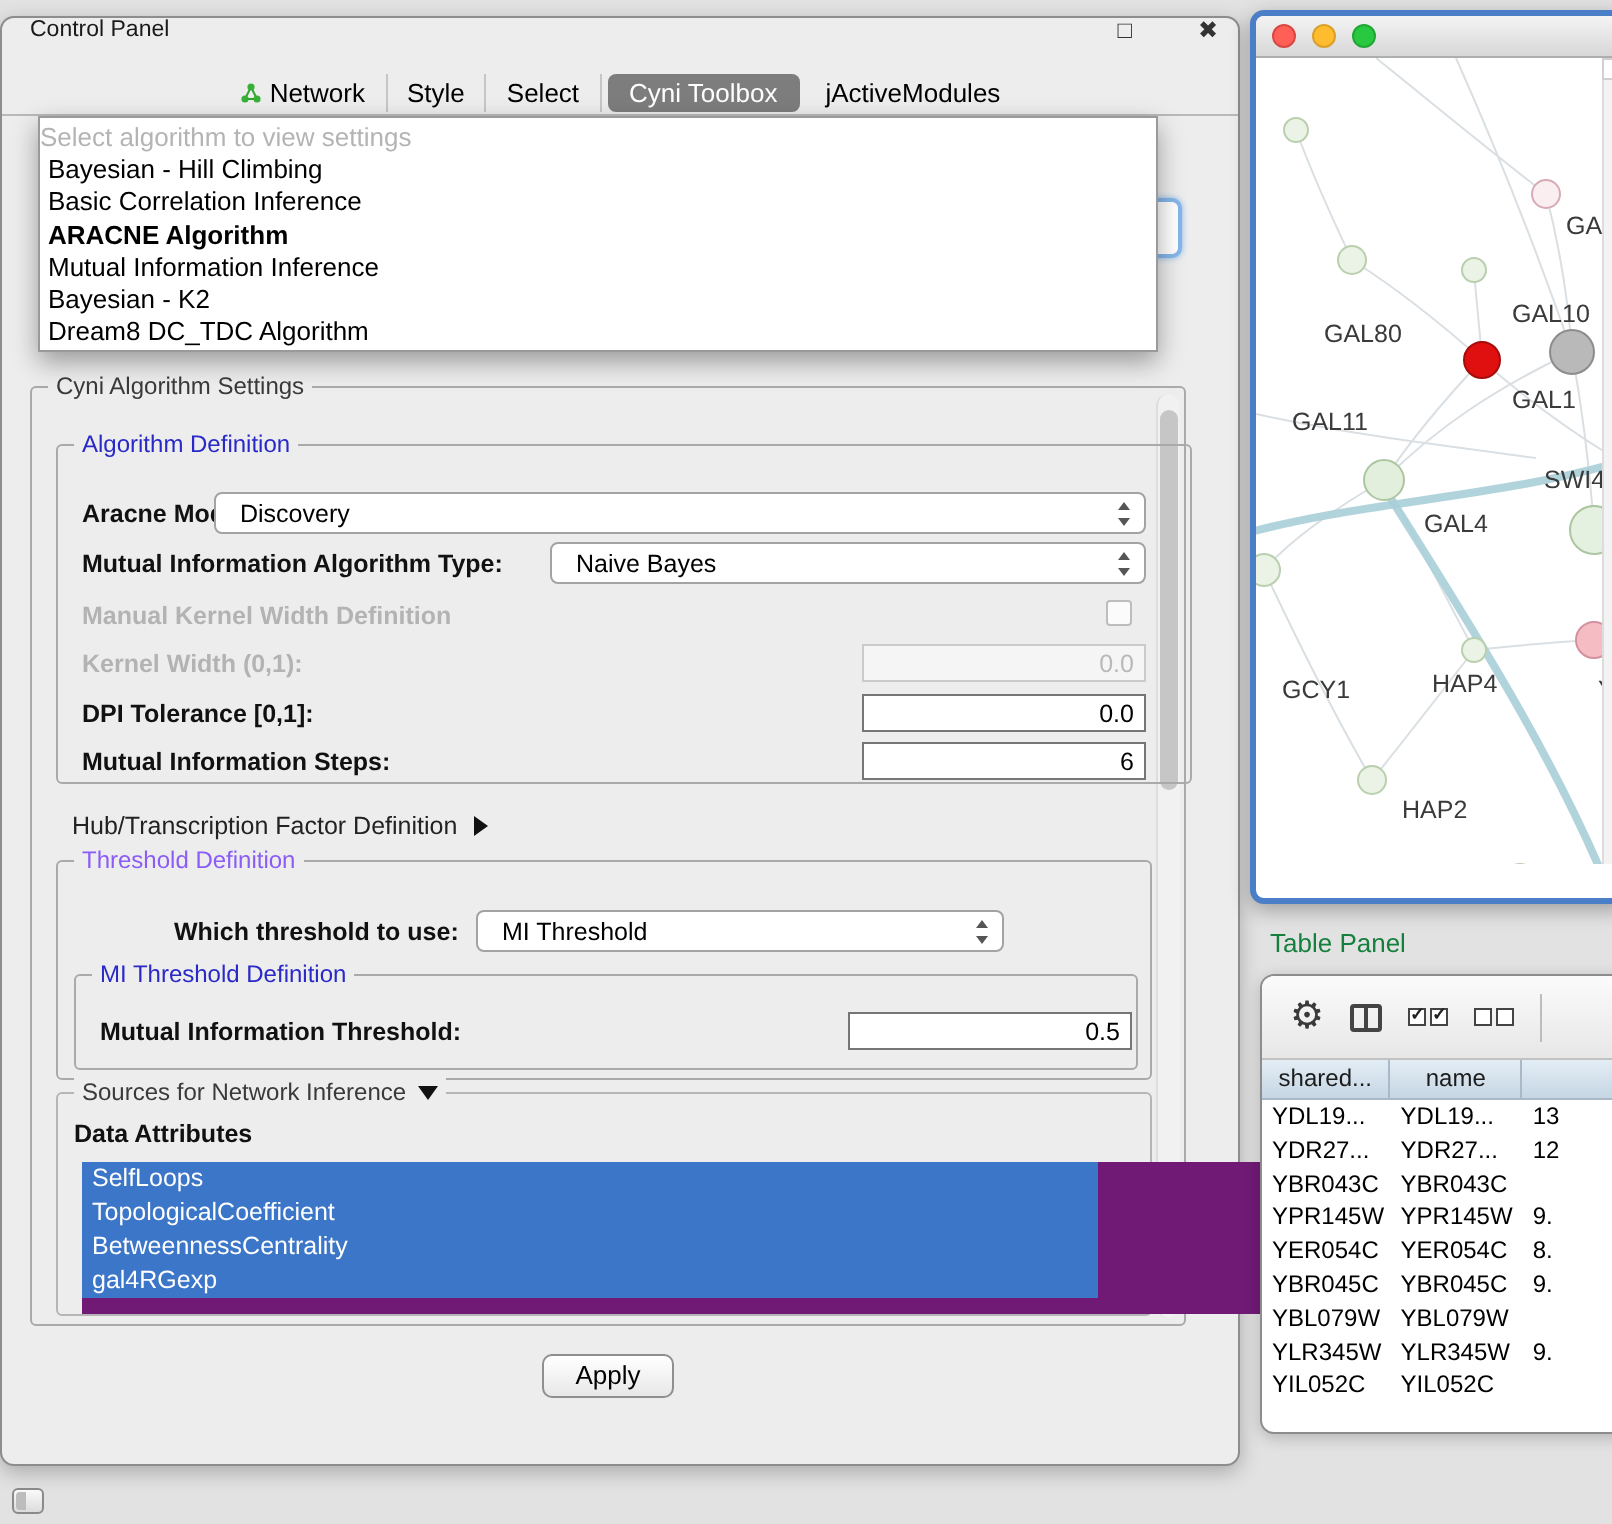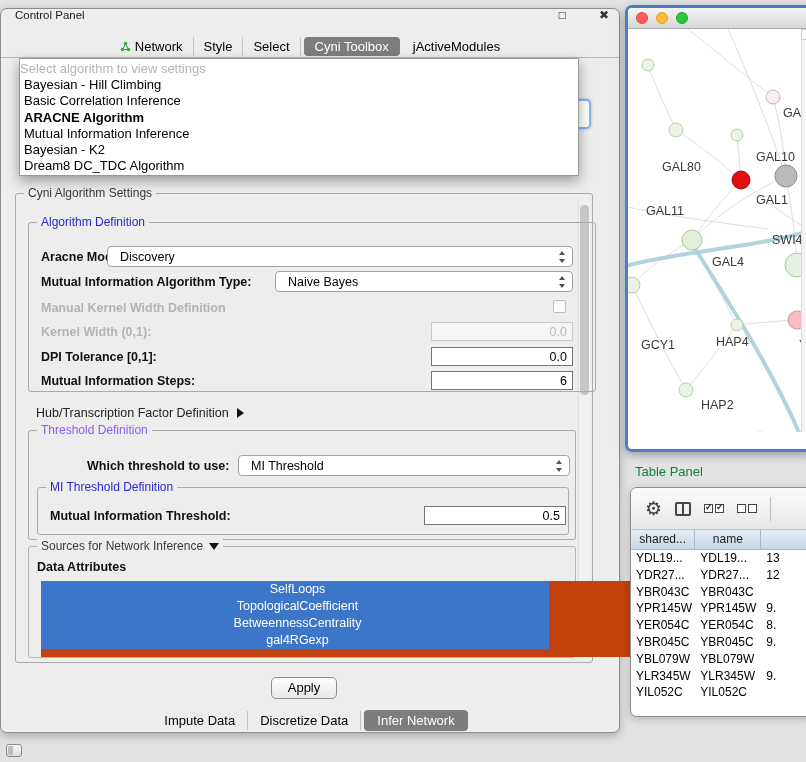--- a/index.html
+++ b/index.html
@@ -56,21 +56,21 @@
 
   .tinput{position:absolute;height:19px;border:1px solid #767676;background:#fff;font-size:12.5px;
     text-align:right;padding:0 5px;font-family:inherit;color:#000;}
   .tinput:disabled{border:1px solid #cacaca;background:#f5f5f5;color:#b9b9b9;}
   .cbox{position:absolute;width:13px;height:13px;border:1px solid #bdbdbd;border-radius:2px;background:#fbfbfb;}
 
   .expander{position:absolute;display:flex;align-items:center;gap:8px;font-size:12.5px;color:#111;}
   .tri-right{width:0;height:0;border-top:5px solid transparent;border-bottom:5px solid transparent;border-left:7px solid #111;display:inline-block;}
   .tri-down{width:0;height:0;border-left:5px solid transparent;border-right:5px solid transparent;border-top:7px solid #111;display:inline-block;}
 
-  .attr-list{position:absolute;left:12px;top:34px;width:600px;height:76px;background:#c2410c;overflow:hidden;text-align:center;}
+  .attr-list{position:absolute;left:12px;top:34px;width:600px;height:76px;background:#701a75;overflow:hidden;}
   .attr-item{height:17px;line-height:17px;padding-left:5px;font-size:12.5px;color:#000;width:508px;}
   .attr-item.selected{background:#3c76c8;color:#fff;}
   .attr-scroll{position:absolute;right:2px;top:2px;width:8px;height:70px;background:#cecece;border-radius:4px;}
 
   .apply-btn{position:absolute;left:270px;top:668px;width:66px;height:22px;border:1px solid #8f8f8f;border-radius:5px;
     background:linear-gradient(#ffffff,#e8e8e8);font-size:13px;font-family:inherit;color:#000;text-align:center;line-height:20px;}
 
   .bottom-tabs{position:absolute;left:0;right:0;top:700px;height:22px;display:flex;justify-content:center;align-items:center;}
   .btab{padding:2px 12px;font-size:13px;color:#000;border-right:1px solid #c3c3c3;}
   .btab.selected{background:#7d7d7d;color:#fff;border-radius:4px;border-right:none;margin-left:3px;padding:3px 13px;}
@@ -200,21 +200,21 @@
 
       <div class="expander" style="left:20px;top:212px;">
         <span class="section-label">Hub/Transcription Factor Definition</span>
         <span class="tri-right"></span>
       </div>
 
       <div class="groupbox" style="left:12px;top:236px;width:548px;height:110px;">
         <span class="group-title green">Threshold Definition</span>
 
         <span class="flabel" style="position:absolute;left:58px;top:28px;">Which threshold to use:</span>
-        <div class="combo" style="left:209px;top:24px;width:332px;">
+        <div class="combo" style="left:209px;top:24px;width:264px;">
           <span>MI Threshold</span>
           <span class="combo-arrows"></span>
         </div>
 
         <div class="groupbox" style="left:8px;top:56px;width:532px;height:48px;">
           <span class="group-title blue">MI Threshold Definition</span>
           <span class="flabel" style="position:absolute;left:12px;top:21px;">Mutual Information Threshold:</span>
           <input class="tinput" style="left: 386px; top: 18px; width: 142px;" value="0.5">
         </div>
       </div>
@@ -232,25 +232,20 @@
           <div class="attr-item selected">TopologicalCoefficient</div>
           <div class="attr-item selected">BetweennessCentrality</div>
           <div class="attr-item selected">gal4RGexp</div>
           <div class="attr-scroll"></div>
         </div>
       </div>
     </div>
 
     <div class="apply-btn">Apply</div>
 
-    <div class="bottom-tabs">
-      <div class="btab">Impute Data</div>
-      <div class="btab">Discretize Data</div>
-      <div class="btab selected">Infer Network</div>
-    </div>
   </div>
 
   <div class="net-window">
     <div class="net-titlebar">
       <span class="tl" style="background:#ff5f57;border:1px solid #d94942;"></span>
       <span class="tl" style="background:#febc2e;border:1px solid #dba02a;"></span>
       <span class="tl" style="background:#28c840;border:1px solid #23a636;"></span>
     </div>
     <div class="net-canvas">
       <svg width="176" height="403" viewBox="0 0 176 403">

